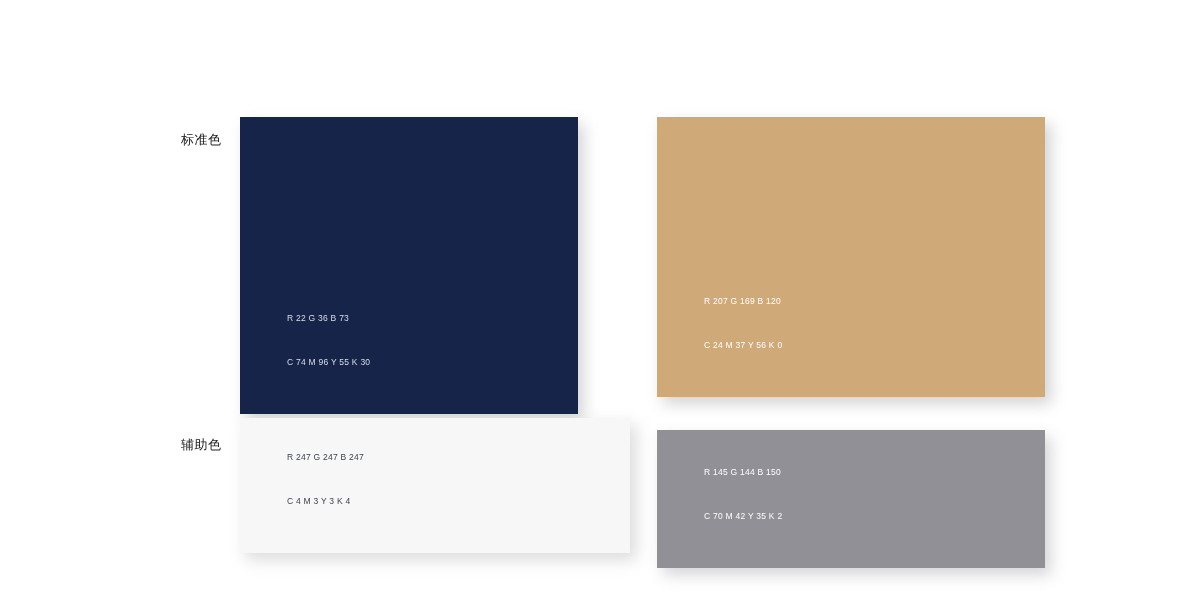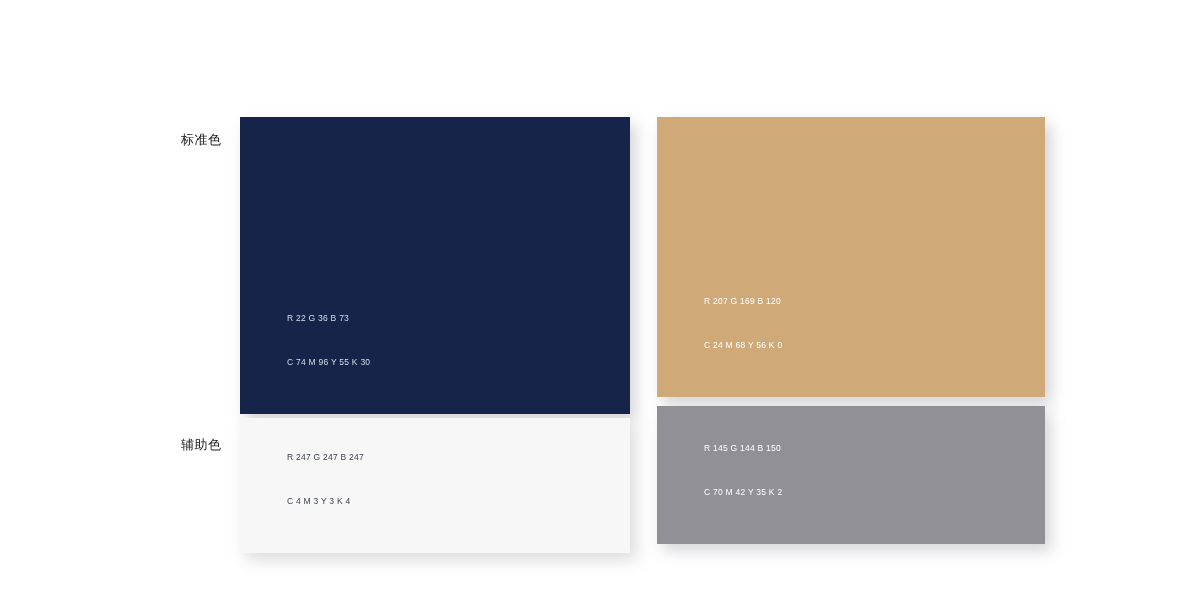--- a/index.html
+++ b/index.html
@@ -45,21 +45,21 @@
     letter-spacing: 0.25px;
     white-space: nowrap;
     font-family: "Liberation Sans", "DejaVu Sans", sans-serif;
   }
   .swatch .codes div { white-space: nowrap; }
 
   
   #swatch-navy {
     left: 208px;
     top: 85px;
-    width: 390px;
+    width: 338px;
     height: 297px;
     box-shadow: 6px 7px 14px rgba(120,120,128,0.30);
   }
   #swatch-navy .codes { color: #d9dde6; }
 
   
   #swatch-gold {
     left: 625px;
     top: 85px;
     width: 388px;
@@ -74,21 +74,21 @@
     top: 386px;
     width: 390px;
     height: 135px;
     box-shadow: 6px 7px 15px rgba(130,130,138,0.28);
   }
   #swatch-white .codes { color: #3a3f4d; }
 
   
   #swatch-gray {
     left: 625px;
-    top: 374px;
+    top: 398px;
     width: 388px;
     height: 138px;
     box-shadow: 6px 7px 14px rgba(120,120,128,0.30);
   }
   #swatch-gray .codes { color: #ffffff; }
 </style>
 </head>
 <body style="background: rgb(255, 255, 255);">
 
 <div class="page">
@@ -100,21 +100,21 @@
   <div class="swatch" id="swatch-navy" style="background-color: rgb(22, 36, 74);">
     <div class="codes" style="color: rgb(217, 221, 230);">
       <div>R 22 G 36 B 73</div>
       <div>C 74 M 96 Y 55 K 30</div>
     </div>
   </div>
 
   <div class="swatch" id="swatch-gold" style="background-color: rgb(207, 169, 120);">
     <div class="codes" style="color: rgb(255, 255, 255);">
       <div>R 207 G 169 B 120</div>
-      <div>C 24 M 68 Y 56 K 0</div>
+      <div>C 24 M 37 Y 56 K 0</div>
     </div>
   </div>
 
   <div class="swatch" id="swatch-white" style="background-color: rgb(247, 247, 247);">
     <div class="codes" style="color: rgb(58, 63, 77);">
       <div>R 247 G 247 B 247</div>
       <div>C 4 M 3 Y 3 K 4</div>
     </div>
   </div>
 

